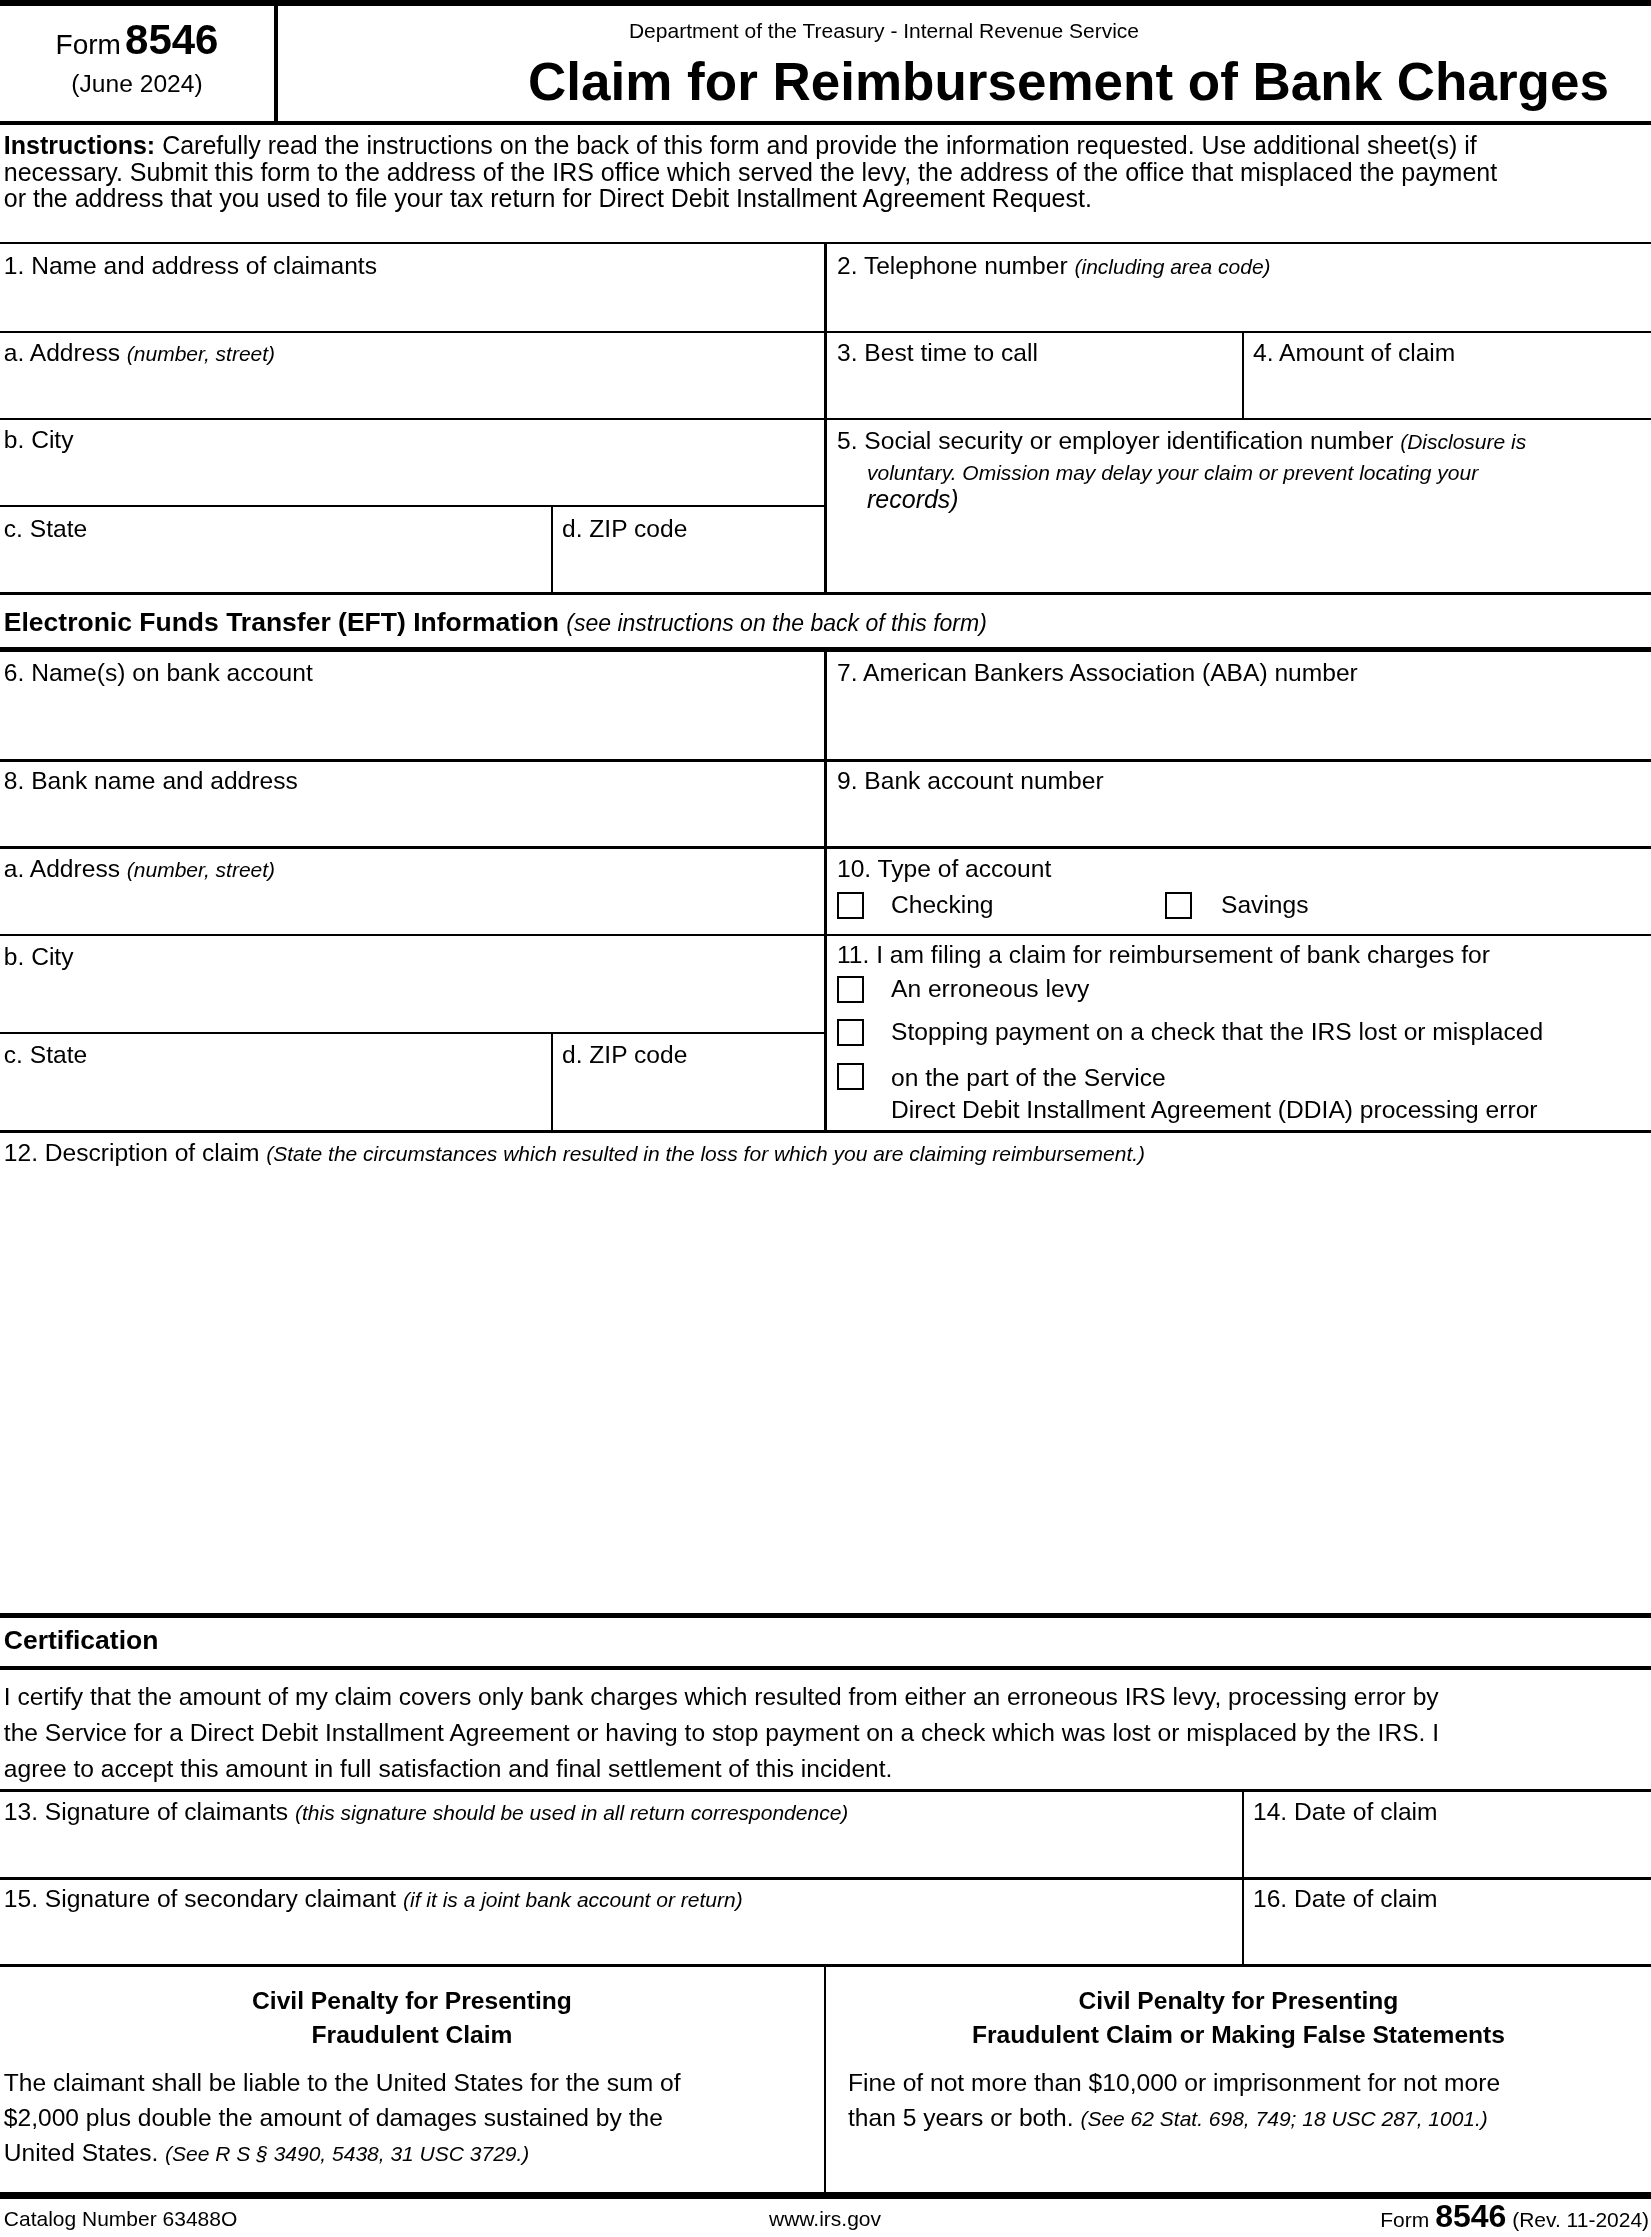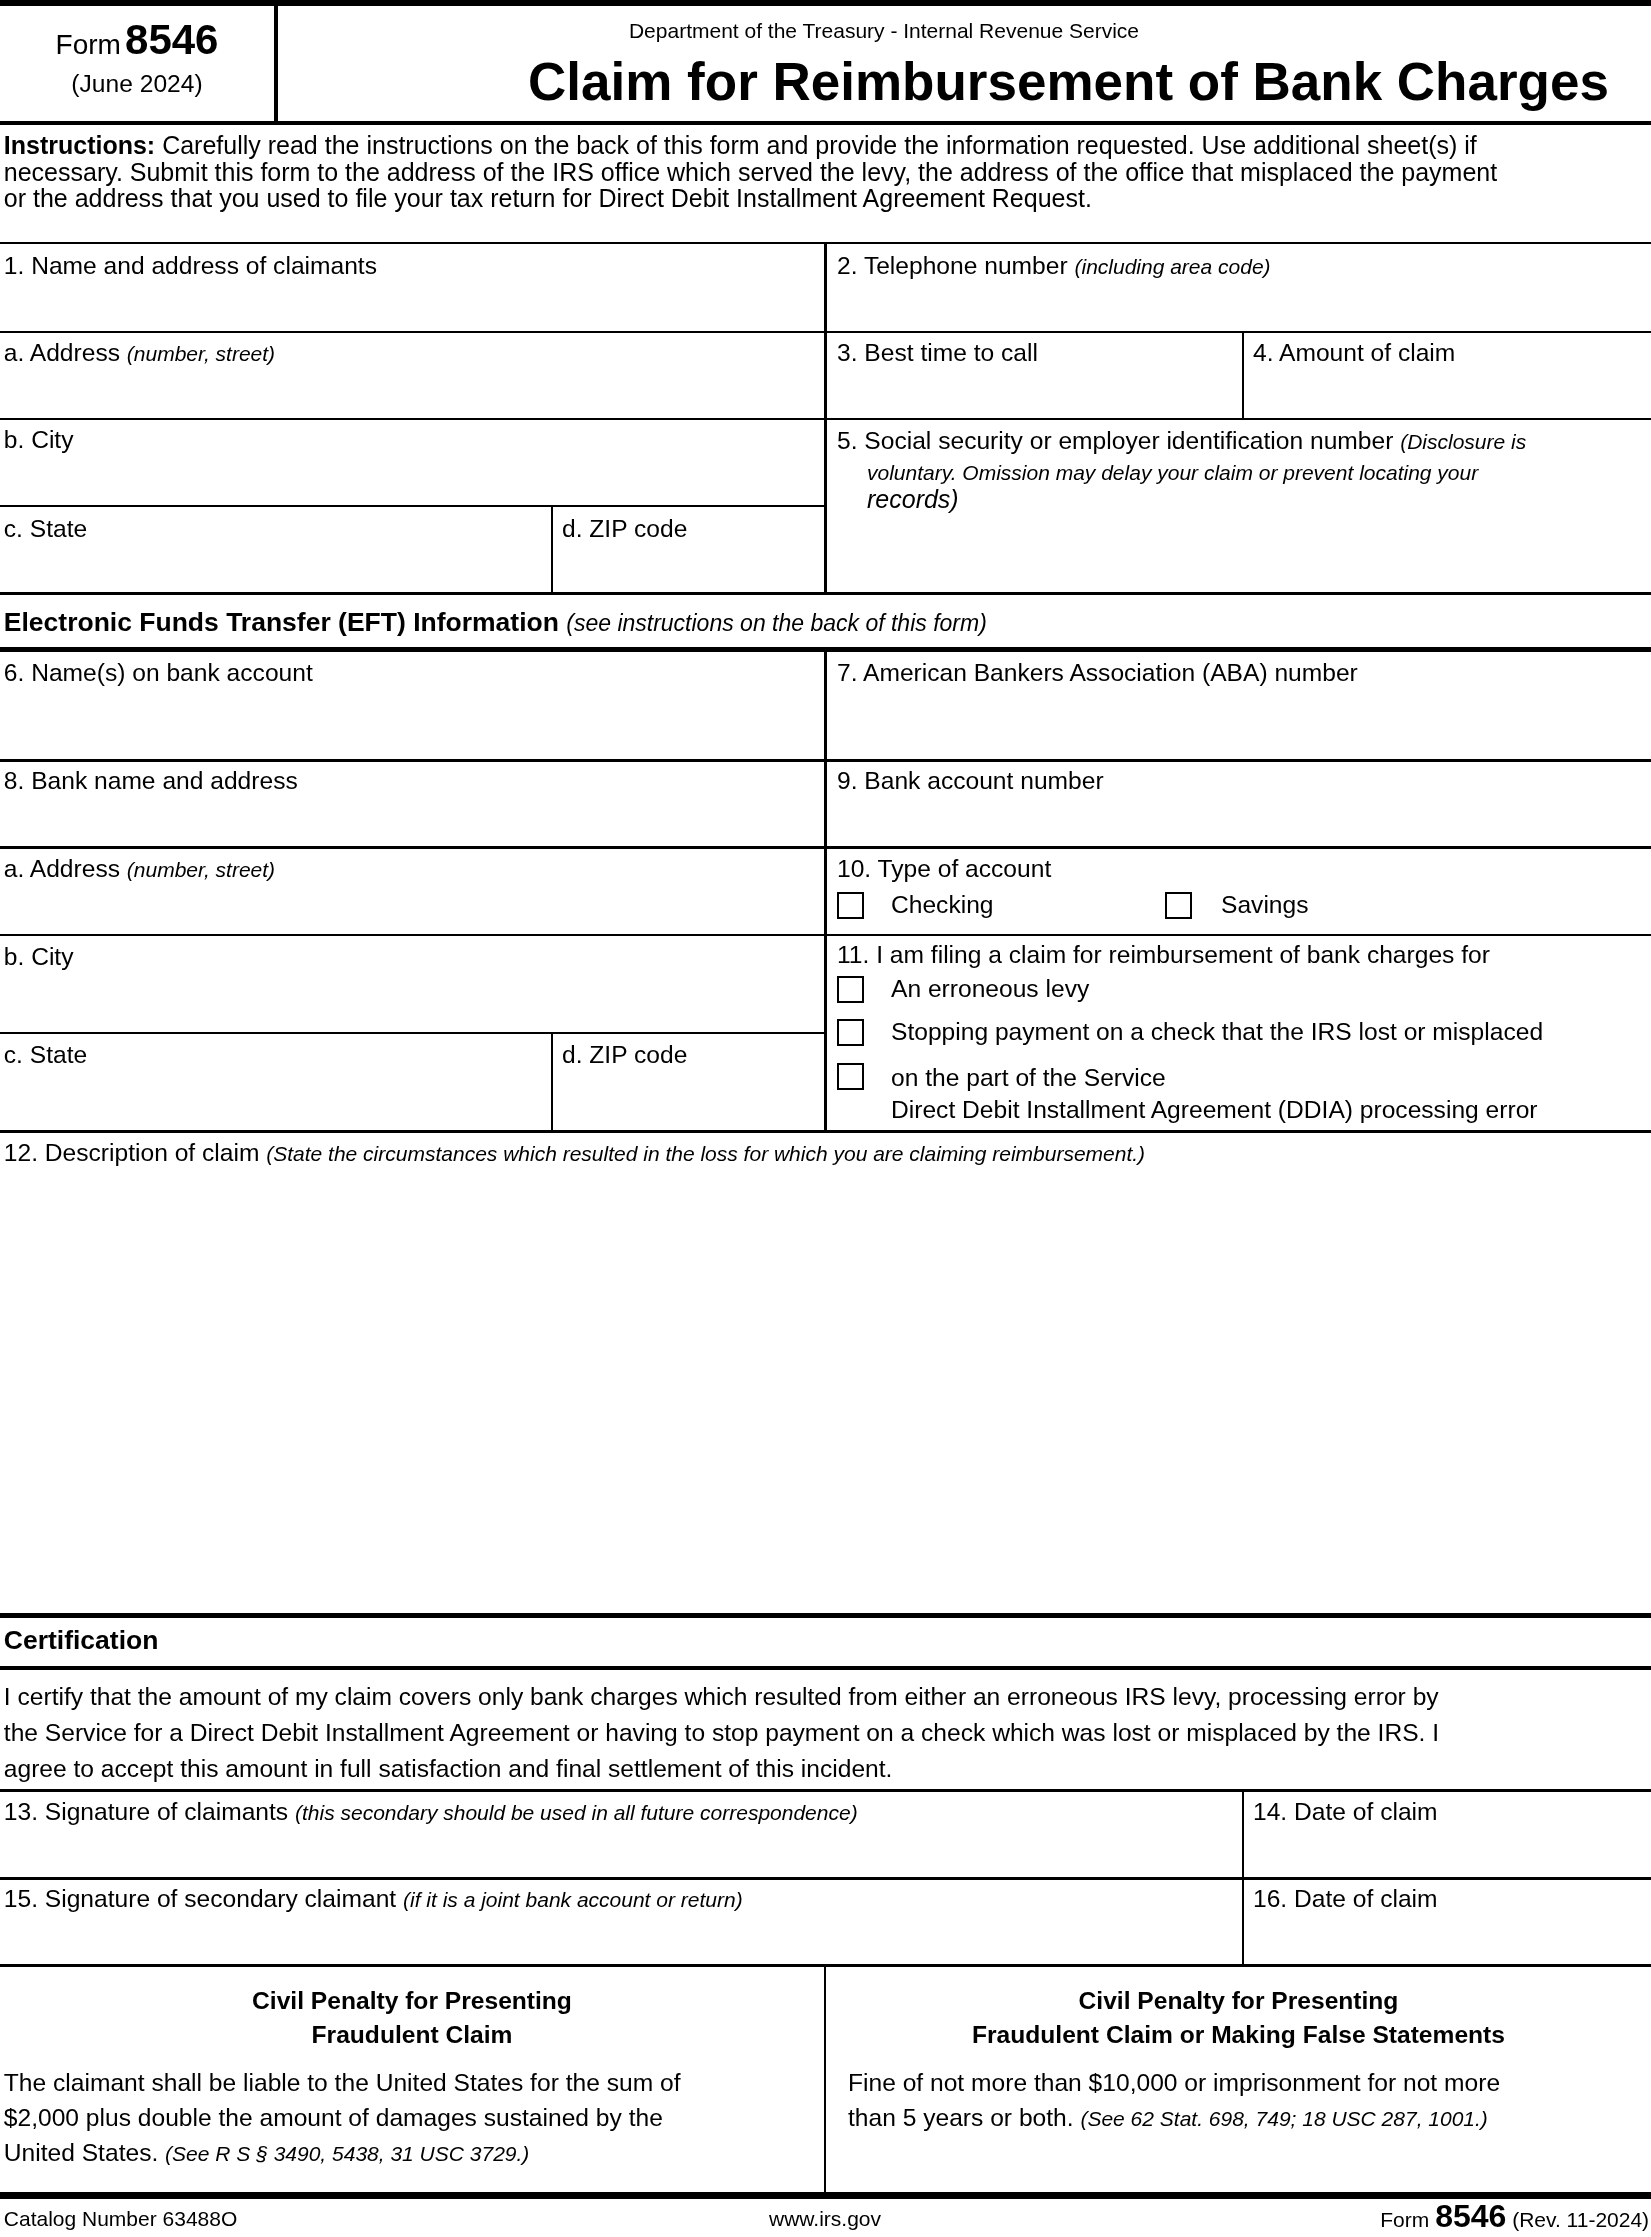--- a/index.html
+++ b/index.html
@@ -145,21 +145,21 @@
 <div class="field" style="left:0;top:1173px;width:1651px;height:437px;"></div>
 
 <div class="abs bold" style="left:3.8px;top:1624px;font-size:26.5px;line-height:32px;">Certification</div>
 <div class="abs" style="left:3.8px;top:1679px;font-size:24.6px;line-height:36px;">
   <div style="white-space:nowrap;">I certify that the amount of my claim covers only bank charges which resulted from either an erroneous IRS levy, processing error by</div>
   <div style="white-space:nowrap;">the Service for a Direct Debit Installment Agreement or having to stop payment on a check which was lost or misplaced by the IRS. I</div>
   <div style="white-space:nowrap;">agree to accept this amount in full satisfaction and final settlement of this incident.</div>
 </div>
 
 <div class="field" style="left:0;top:1791px;width:1242px;height:85px;"></div>
-<div class="lbl" style="left:3.8px;top:1798px;"><span>13. Signature of claimants </span><i>(this secondary should be used in all future correspondence)</i></div>
+<div class="lbl" style="left:3.8px;top:1798px;"><span>13. Signature of claimants </span><i>(this signature should be used in all return correspondence)</i></div>
 
 <div class="field" style="left:1244px;top:1791px;width:408px;height:85px;"></div>
 <div class="lbl" style="left:1253px;top:1798px;">14. Date of claim</div>
 
 <div class="field" style="left:0;top:1879px;width:1242px;height:84px;"></div>
 <div class="lbl" style="left:3.8px;top:1885px;"><span>15. Signature of secondary claimant </span><i>(if it is a joint bank account or return)</i></div>
 
 <div class="field" style="left:1244px;top:1879px;width:408px;height:84px;"></div>
 <div class="lbl" style="left:1253px;top:1885px;">16. Date of claim</div>
 

